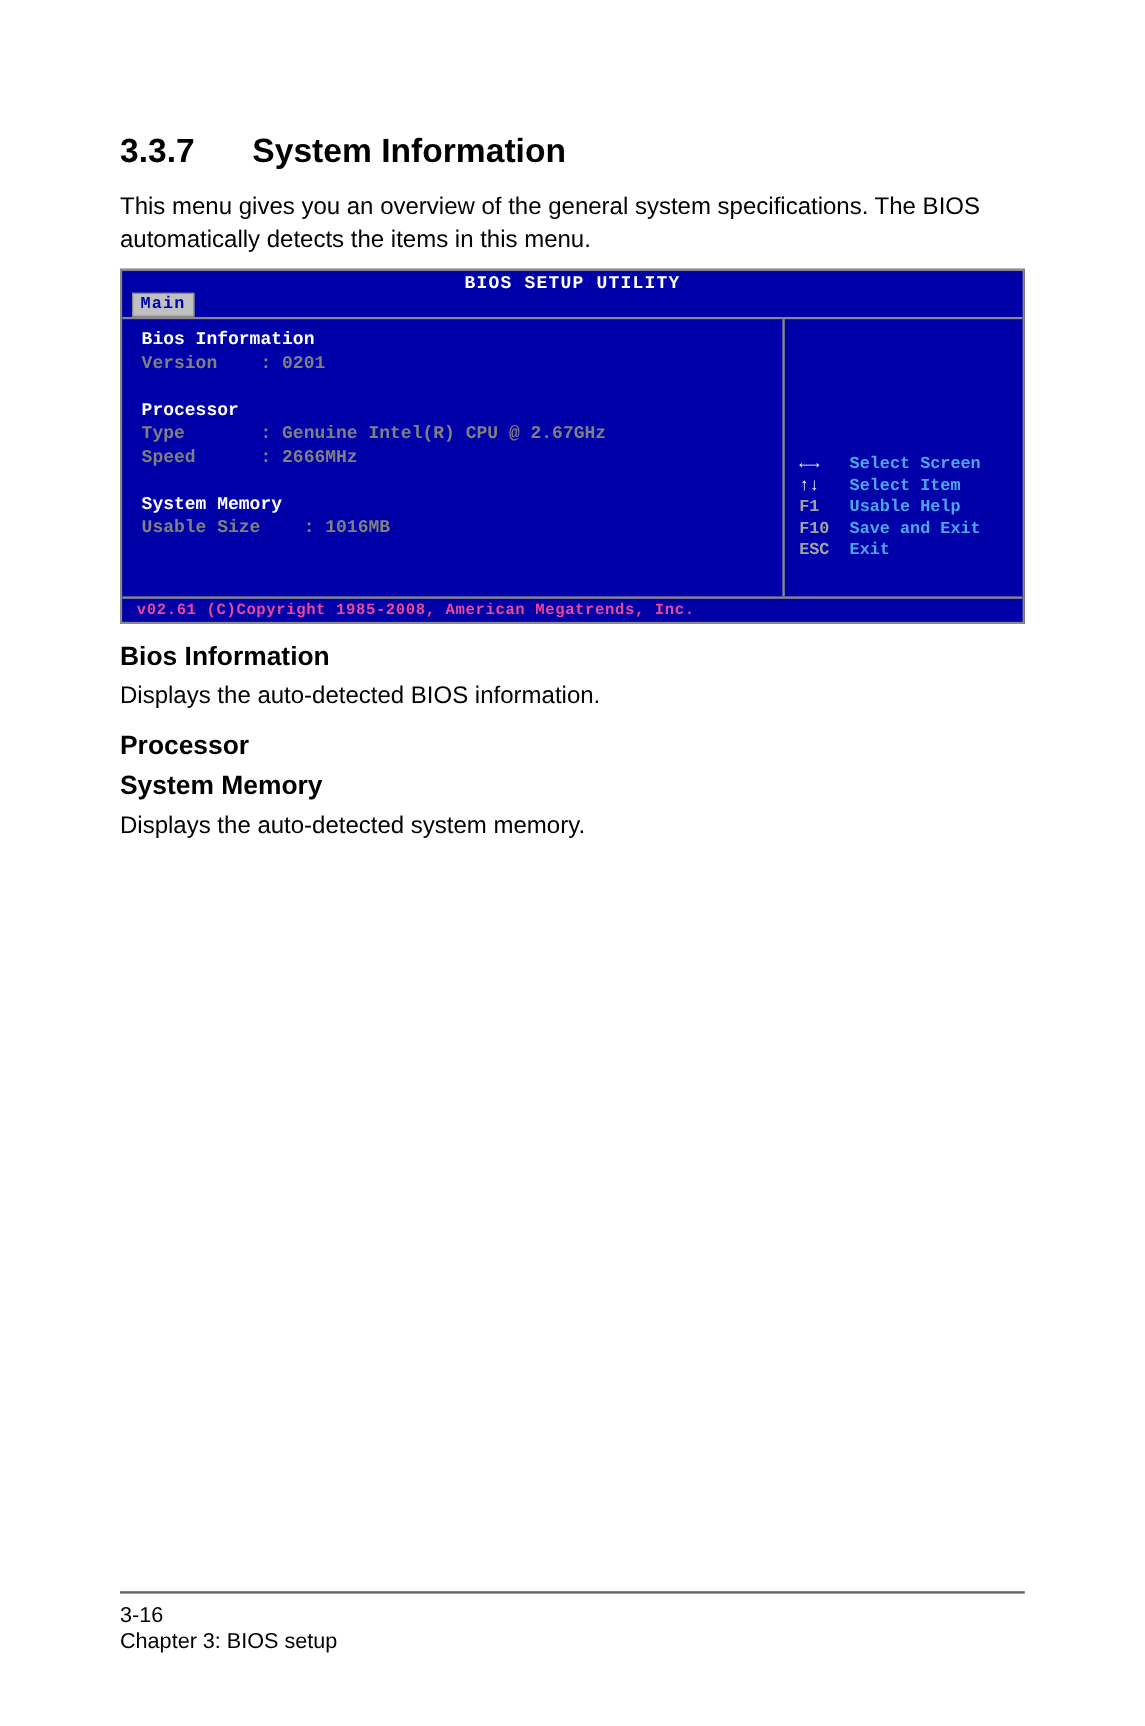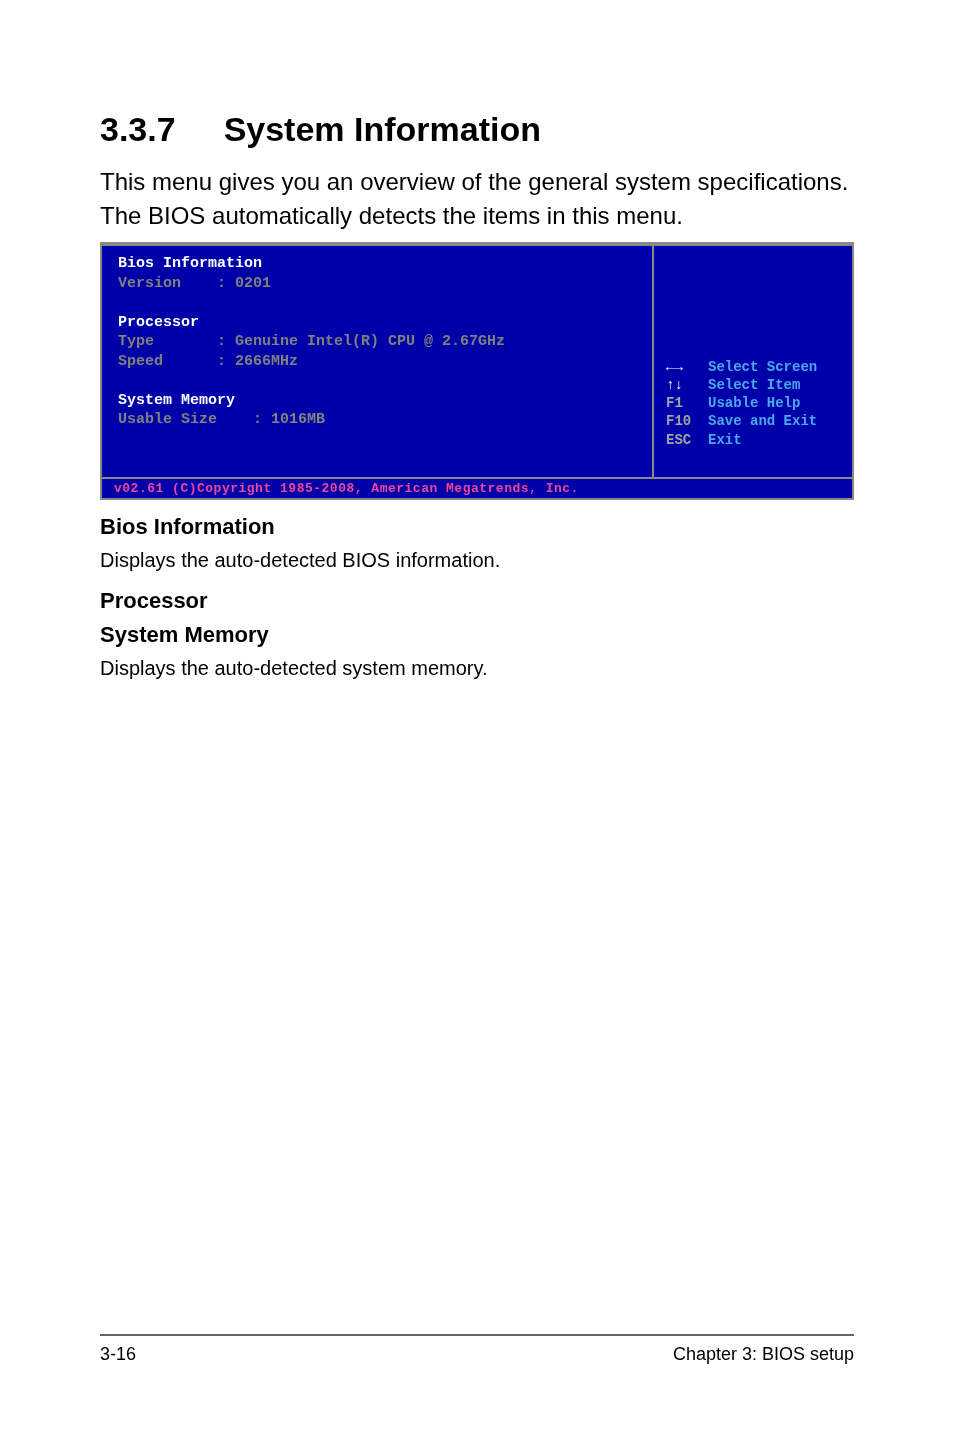--- a/index.html
+++ b/index.html
@@ -15,32 +15,32 @@
       font-family: Arial, Helvetica, sans-serif;
       color: #000000;
       position: relative;
     }
     
     .content {
       padding: 110px 100px 0 100px;
     }
     
     .section-heading {
-      font-size: 34px;
+      font-size: 28px;
       font-weight: bold;
       margin-bottom: 16px;
     }
     
     .section-num {
       display: inline-block;
       margin-right: 48px;
     }
     
     .intro-text {
-      font-size: 24px;
+      font-size: 20px;
       line-height: 1.4;
       margin-bottom: 10px;
     }
     
     .bios-window {
       width: 100%;
       background: #0000a8;
       border: 2px solid #888;
       margin-bottom: 14px;
     }
@@ -150,46 +150,53 @@
     }
     
     .sub-text {
       font-size: 20px;
       line-height: 1.4;
       margin-bottom: 14px;
     }
     
     .page-footer {
       position: absolute;
-      bottom: 73px;
+      bottom: 60px;
       left: 100px;
       right: 100px;
       border-top: 2px solid #666;
       padding-top: 8px;
       display: flex;
       justify-content: space-between;
       font-size: 18px;
+      flex-direction: column;
     }
     
     .arrow-icon {
       color: #ffffff;
       display: inline-block;
     }
   </style>
 </head>
 <body>
 
 <div class="content">
   <h2 class="section-heading">
     <span class="section-num">3.3.7</span><span>System Information</span>
   </h2>
 
   <p class="intro-text">This menu gives you an overview of the general system specifications. The BIOS automatically detects the items in this menu.</p>
 
   <div class="bios-window">
+    <div class="bios-titlebar">
+      <span class="bios-title-text">BIOS SETUP UTILITY</span>
+      <div class="bios-tab-row">
+        <span class="bios-tab">Main</span>
+      </div>
+    </div>
 
     <div class="bios-body">
       <div class="bios-left">
         <div class="bios-heading">Bios Information</div>
         <div>
           <span class="bios-value"><span>Version</span>&nbsp;&nbsp;&nbsp;&nbsp;</span><span class="bios-value">: 0201</span>
         </div>
         <br>
         <div class="bios-heading">Processor</div>
         <div>

